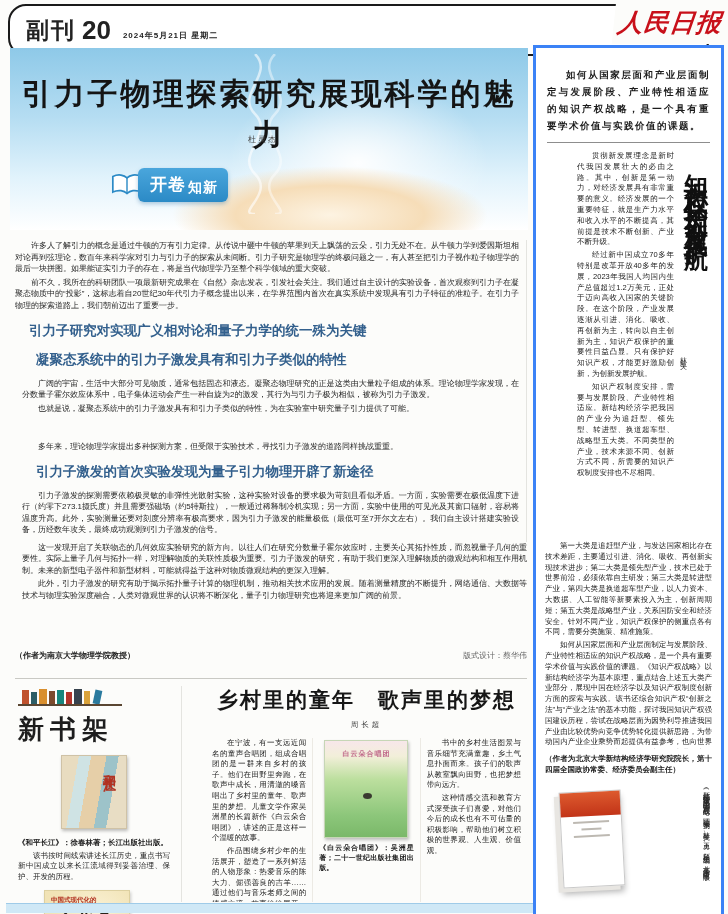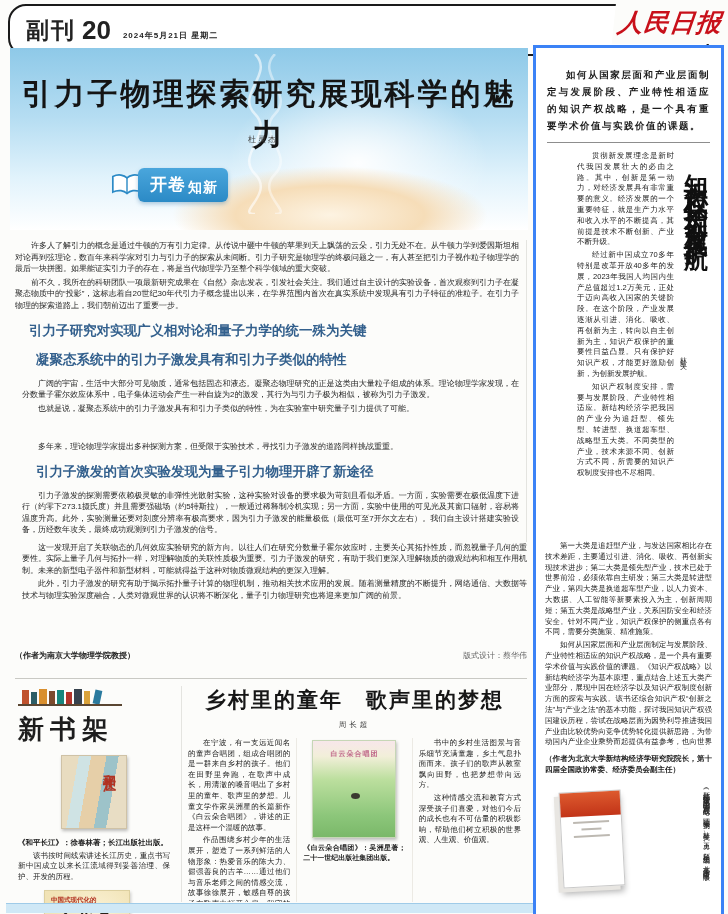--- a/index.html
+++ b/index.html
@@ -63,21 +63,21 @@
   .shelf-caption{margin-top:9px;font-size:7.5px;line-height:10.5px;font-weight:800;text-align:justify;}
   .shelf-desc{margin-top:2px;font-size:7.5px;line-height:10.5px;text-align:justify;text-indent:2em;}
   .cover2{position:relative;width:84px;height:58px;margin:8px 0 0 26px;border:1px solid #ddd0a0;
     background:radial-gradient(circle at 60% 45%,#fbf3d8,#f1e3b6 75%);
     box-shadow:1px 2px 3px rgba(0,0,0,.2);overflow:hidden;}
   .cover2-small{position:absolute;left:6px;top:5px;font-size:6.5px;color:#b23322;font-weight:700;}
   .cover2-big{position:absolute;left:14px;top:16px;font-family:"Liberation Serif",serif;
     font-size:17px;font-weight:900;color:#2a2218;transform:rotate(-4deg);letter-spacing:2px;}
 
   
-  .choir{position:absolute;left:181px;top:686px;width:346px;border-left:1px solid #e4e4e0;padding-left:0;box-sizing:border-box;}
+  .choir{position:absolute;left:181px;top:686px;width:346px;border-left:1px solid #e4e4e0;padding-left:24px;box-sizing:border-box;}
   .choir-headline{text-align:center;font-size:21px;font-weight:900;letter-spacing:2px;color:#161616;}
   .choir-byline{text-align:center;font-size:7.5px;color:#444;margin-top:6px;letter-spacing:3px;}
   .choir-cols{display:flex;margin-top:8px;height:164px;overflow:hidden;}
   .choir-col{flex:1;padding:0 6px;font-size:7.5px;line-height:10.6px;text-align:justify;
     border-right:1px solid #eceae4;overflow:hidden;}
   .choir-col:last-child{border-right:none;}
   .choir-col p{margin:0 0 2px;text-indent:2em;}
   .cover3{position:relative;width:82px;height:96px;margin:2px auto 5px;border:1px solid #c6d6b6;
     background:linear-gradient(180deg,#f7e7ea 0%,#f2efd9 16%,#bcdf9e 40%,#8cc67a 78%,#7ab869 100%);
     box-shadow:1px 2px 3px rgba(0,0,0,.25);}

